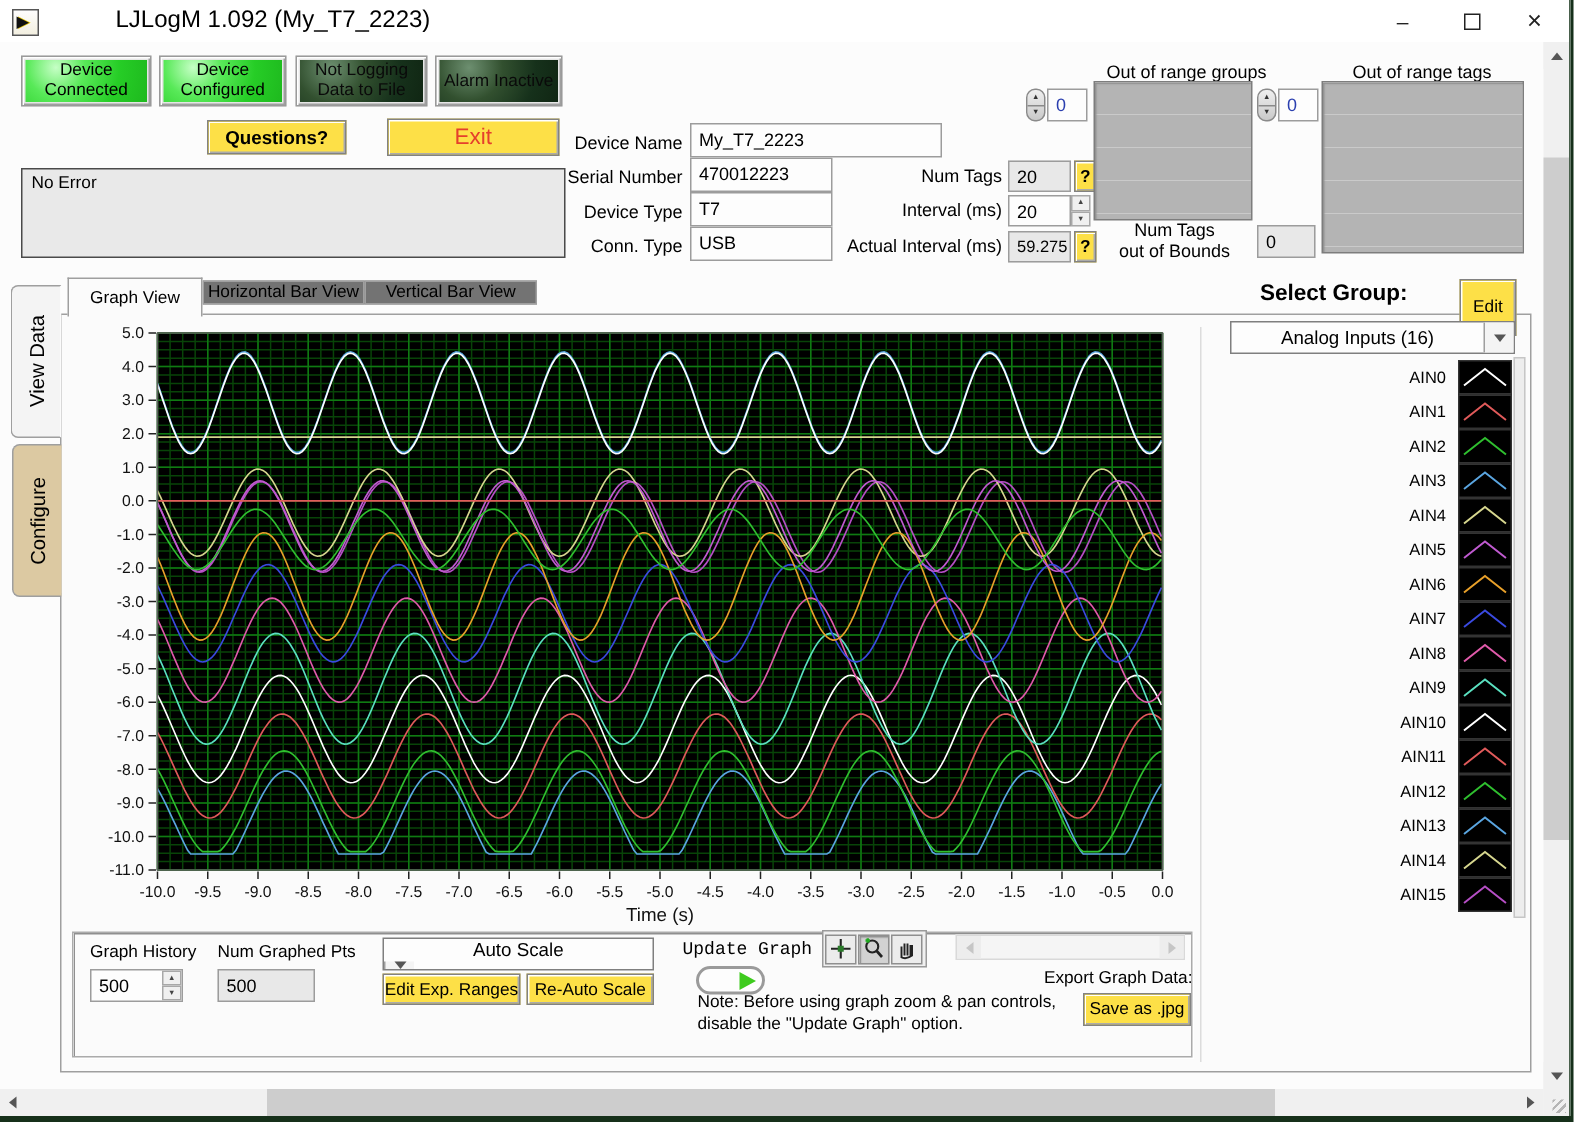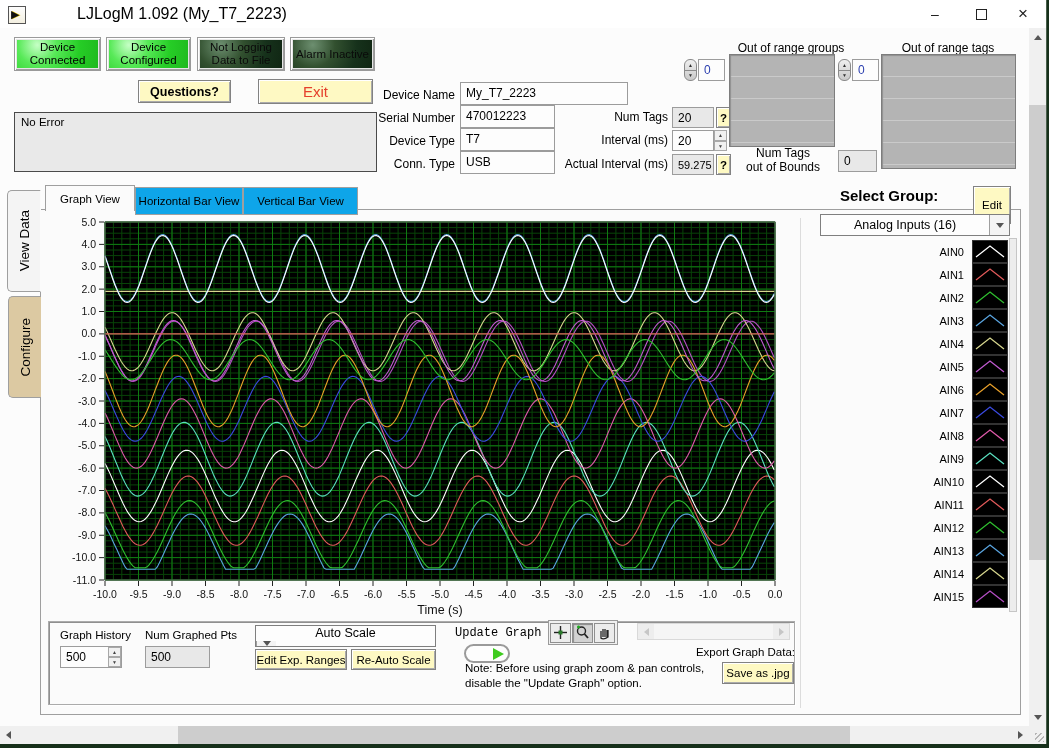--- a/index.html
+++ b/index.html
@@ -19,21 +19,21 @@
   #btn-max .sq{width:9px;height:9px;border:1px solid #222;}
   #btn-close::after{content:"×";font-size:17px;}
   
   .statbtn{top:37px;height:34px;border:1px solid #9a9a9a;background:#e6e6e6;
            box-shadow:inset 1px 1px 0 #ffffff, inset -1px -1px 0 #9f9f9f;padding:2px;box-sizing:border-box;}
   .statbtn .face{width:100%;height:100%;display:flex;align-items:center;justify-content:center;
                  text-align:center;font-size:11.5px;line-height:13px;}
   .face.on{background:radial-gradient(circle at 25% 18%,#c6ffc6 0%,#58e958 30%,#26cd26 65%,#1eb91e 100%);}
   .face.off{background:radial-gradient(circle at 25% 18%,#6d8f70 0%,#32502f 35%,#16311b 70%,#102613 100%);color:#0a0a0a;}
   
-  .btn{background:#fef9c3;border:1px solid #828282;box-shadow:inset 1px 1px 0 #fff, inset -1px -1px 0 #ababab;
+  .btn{background:#fde047;border:1px solid #828282;box-shadow:inset 1px 1px 0 #fff, inset -1px -1px 0 #ababab;
        display:flex;align-items:center;justify-content:center;font-size:11.5px;box-sizing:border-box;}
   .field{background:#fdfdfd;border:1px solid #9c9c9c;font-size:12px;line-height:20px;padding-left:5px;box-sizing:border-box;}
   .field.gray{background:#e8e8e8;}
   .lab{font-size:12px;line-height:21px;}
   .lab.r{text-align:right;}
   
   #error-box{left:14px;top:112px;width:363px;height:60px;background:#e9e9e9;border:1px solid #4a4a4a;
              font-size:11.5px;padding:3px 6px;box-sizing:border-box;}
   
   .spincol{position:absolute;right:0;top:0;width:13px;height:100%;display:flex;flex-direction:column;}
@@ -42,21 +42,21 @@
   
   .lvspin{width:13px;height:22px;border-radius:6px;background:linear-gradient(180deg,#efefef,#c9c9c9);
           border:1px solid #8a8a8a;display:flex;flex-direction:column;box-sizing:border-box;}
   .lvspin div{flex:1;display:flex;align-items:center;justify-content:center;font-size:5px;color:#333;}
   .lvspin div:first-child{border-bottom:1px solid #8a8a8a;}
   
   .listbox{background:repeating-linear-gradient(180deg,#b4b4b4 0 21px,#cacaca 21px 22px);
            border:1px solid #7d7d7d;box-shadow:inset 1px 1px 1px #8f8f8f;}
   
   #page{left:40px;top:209px;width:981px;height:506px;background:#fbfbfb;border:1px solid #9f9f9f;box-sizing:border-box;}
-  .toptab{top:187px;height:28px;background:#0ea5e9;border:1px solid #9f9f9f;display:flex;align-items:center;
+  .toptab{top:187px;height:16px;background:#737373;border:1px solid #9f9f9f;display:flex;align-items:center;
           justify-content:center;font-size:11.5px;box-sizing:border-box;z-index:2;}
   .toptab.sel{top:185px;height:26px;background:#fbfbfb;border-bottom:none;z-index:3;}
   .sidetab{left:7px;width:34px;display:flex;align-items:center;justify-content:center;
            border:1px solid #9f9f9f;border-right:none;border-radius:5px 0 0 5px;box-sizing:border-box;z-index:3;}
   .sidetab span{writing-mode:vertical-rl;transform:rotate(180deg);font-size:13.5px;}
   #tab-viewdata{top:190px;height:102px;background:#f4f4f4;border-right:1px solid #fbfbfb;}
   #tab-configure{top:296px;height:102px;background:#dcc9a2;left:8px;width:33px;}
   
   #graph-wrap{left:55px;top:218px;width:740px;height:402px;z-index:4;}
   .tick{font:10.5px "Liberation Sans",sans-serif;fill:#111;}

